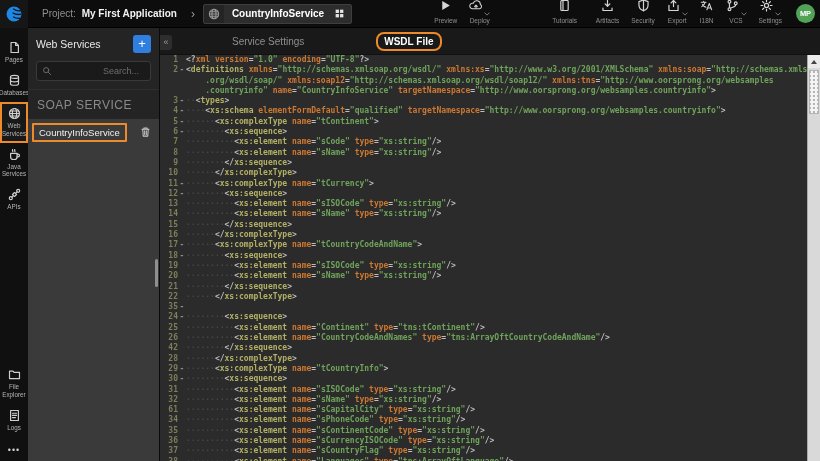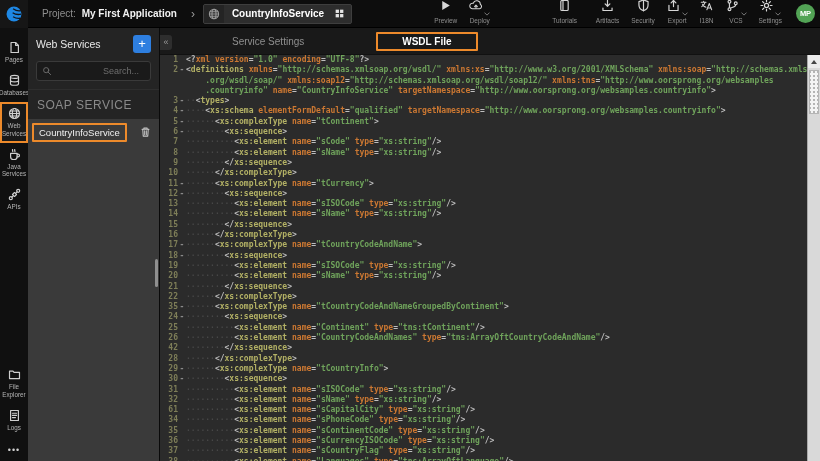--- a/index.html
+++ b/index.html
@@ -66,21 +66,21 @@
   .p-item .trash{color:#c9c9c9;display:flex;}
   .p-item .trash svg{width:11px;height:12px;}
   .p-scrollthumb{position:absolute;right:1px;top:140px;width:3px;height:28px;background:#8f8f8f;border-radius:2px;}
   
   #main{flex:1;position:relative;background:#2b2b2b;overflow:hidden;}
   #collapse{position:absolute;left:0;top:7px;width:12px;height:15px;background:#2e2e2e;border:none;color:#9a9a9a;
             font-size:9px;line-height:13px;text-align:center;border-radius:0 3px 3px 0;cursor:pointer;padding:0;z-index:3;}
   #tabbar{height:27px;background:#191919;display:flex;align-items:center;padding-left:24px;gap:24px;border-bottom:1px solid #111;}
   .tab{font-size:10px;color:#8f8f8f;cursor:pointer;white-space:nowrap;margin-left:48px;}
   .tab.active{color:#fff;font-weight:bold;}
-  .tab.hl{border:2px solid var(--highlight);padding:2px 24px;border-radius:1px;}
+  .tab.hl{border:2px solid var(--highlight);padding:2px 6px;border-radius:8px;}
   #editor{position:absolute;left:0;right:13px;top:27px;bottom:0;overflow:hidden;
           font-family:"DejaVu Sans Mono",monospace;font-size:8px;line-height:10.3px;font-weight:bold;background:#2b2b2b;}
   .crow{display:flex;height:10.3px;}
   .gut{flex:0 0 26px;display:flex;justify-content:flex-end;color:var(--ln);}
   .ln{display:inline-block;min-width:15px;text-align:right;}
   .fold{display:inline-block;width:8px;text-align:center;color:#8a8a8a;cursor:pointer;}
   .code{white-space:pre;overflow:hidden;color:#c8c8c8;}
   .code .tag{color:var(--tag);}
   .code .pi{color:var(--attr);}
   .code .attr{color:var(--attr);}
@@ -512,21 +512,20 @@
               <span class="ln">22</span>
               <span class="fold"></span>
             </span>
             <span class="code"><span class="ws">······</span><span class="pun">&lt;/</span><span class="tag">xs:complexType</span><span class="pun">&gt;</span></span>
           </div>
           <div class="crow">
             <span class="gut">
               <span class="ln">35</span>
               <span class="fold">-</span>
             </span>
-            <span class="code"><span class="ws">······</span><span class="pun">&lt;</span><span class="tag">xs:complexType</span> <span class="attr">name</span><span class="pun">=</span><span class="str">"tCountryCodeAndNameGroupedByContinent"</span><span class="pun">&gt;</span></span>
           </div>
           <div class="crow">
             <span class="gut">
               <span class="ln">24</span>
               <span class="fold">-</span>
             </span>
             <span class="code"><span class="ws">········</span><span class="pun">&lt;</span><span class="tag">xs:sequence</span><span class="pun">&gt;</span></span>
           </div>
           <div class="crow">
             <span class="gut">

